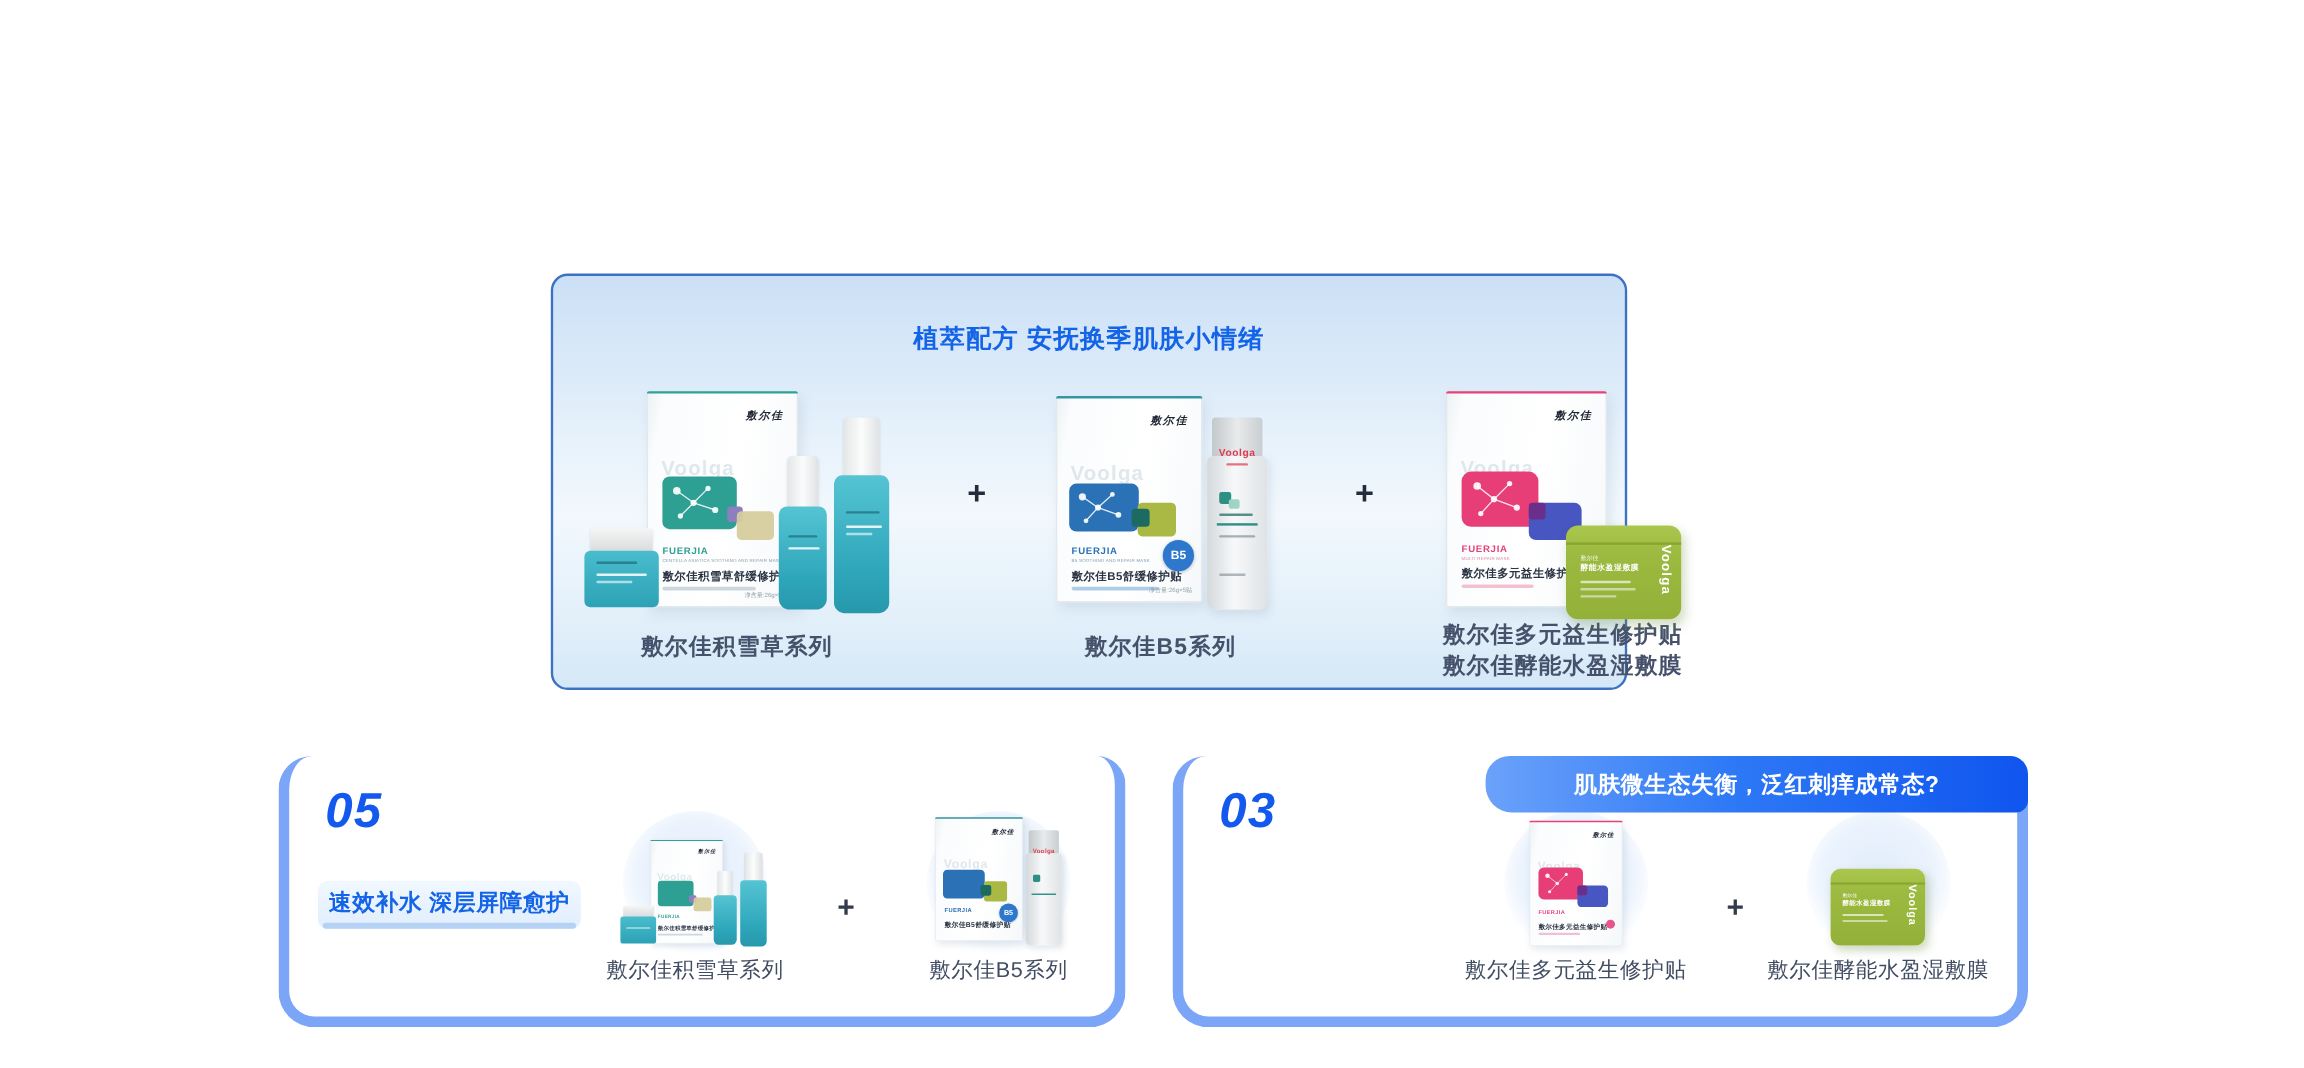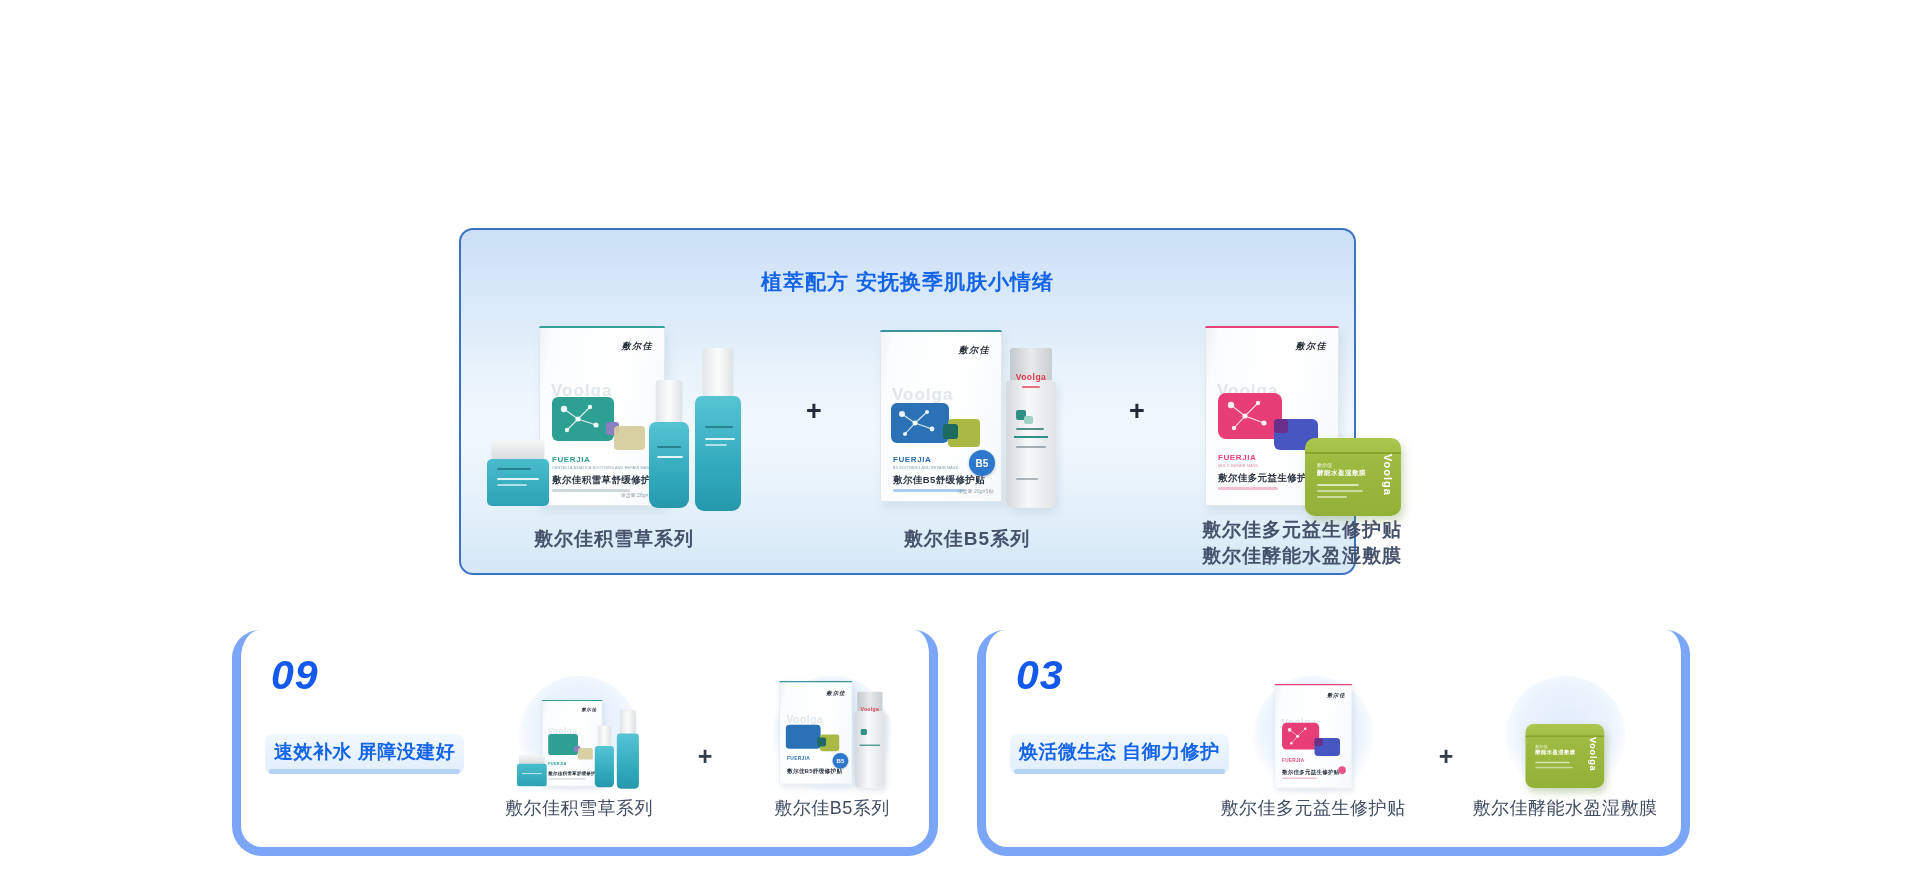--- a/index.html
+++ b/index.html
@@ -290,22 +290,22 @@
 
     <div class="hero-label" style="left:153px;">敷尔佳积雪草系列</div>
     <div class="hero-label" style="left:506px;">敷尔佳B5系列</div>
     <div class="hero-label two" style="left:841px;">
       <div>敷尔佳多元益生修护贴</div>
       <div>敷尔佳酵能水盈湿敷膜</div>
     </div>
   </section>
 
   <section class="card" style="left:232px; width:706px;">
-    <div class="num">09</div>
-    <div class="phrase">速效补水 屏障没建好</div>
+    <div class="num">05</div>
+    <div class="phrase">速效补水 深层屏障愈护</div>
 
     <div class="fig" style="left:338px;">
       <div class="imgbox">
         <span class="halo"></span>
         <div class="shrink" style="width:124px; height:90px;">
           <div class="inner" style="width:258px; height:186px; transform:scale(.48);">
             <div class="box box-cen" style="left:52px; top:4px; z-index:1;">
               <i class="topline"></i>
               <span class="logo">敷尔佳</span>
               <span class="wm">Voolga</span>
@@ -365,22 +365,22 @@
               <span class="tealine"></span>
             </div>
           </div>
         </div>
       </div>
       <div class="fig-caption">敷尔佳B5系列</div>
     </div>
   </section>
 
   <section class="card" style="left:977px; width:713px;">
+    <div class="ribbon">肌肤微生态失衡，泛红刺痒成常态?</div>
     <div class="num">03</div>
-    <div class="phrase">焕活微生态 自御力修护</div>
 
     <div class="fig" style="left:327px;">
       <div class="imgbox">
         <span class="halo"></span>
         <div class="shrink" style="width:78px; height:104px;">
           <div class="inner" style="width:134px; height:180px; transform:scale(.58);">
             <div class="box box-mu" style="left:0; top:0;">
               <i class="topline"></i>
               <span class="logo">敷尔佳</span>
               <span class="wm">Voolga</span>

